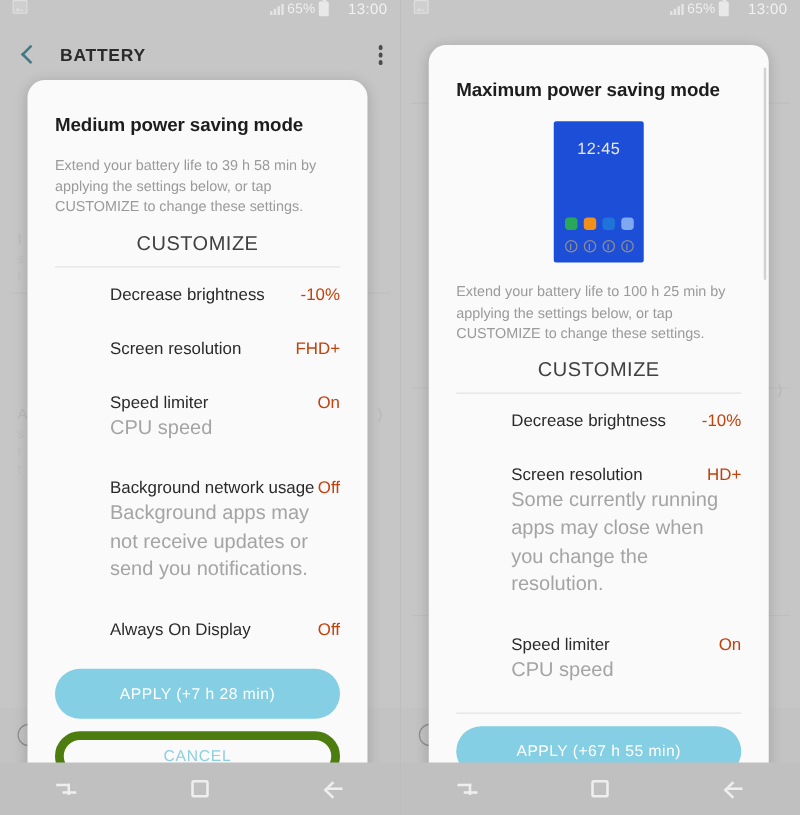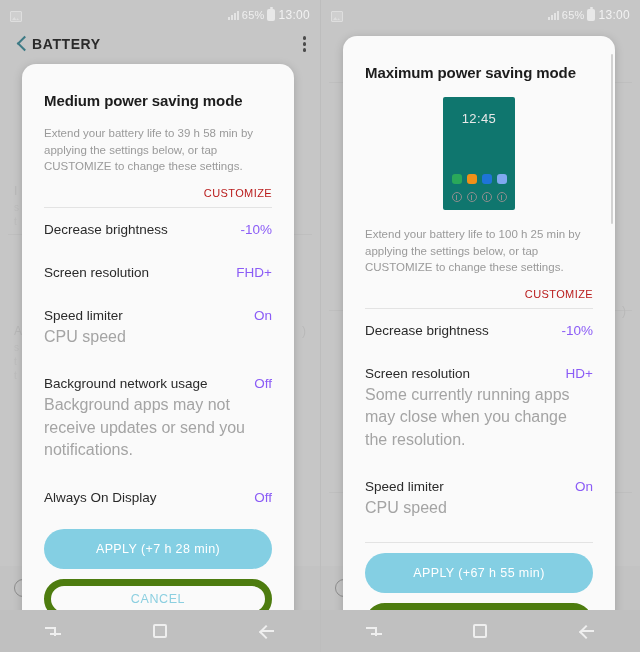--- a/index.html
+++ b/index.html
@@ -14,21 +14,21 @@
     position: relative;
     width: 320px; height: 652px;
     background: #c6c6c6;
     overflow: hidden;
   }
   .phone.right { border-left: 1px solid #bdbdbd; }
 
   
   .statusbar {
     height: 22px; width: 100%;
-    display: flex; align-items: flex-end;
+    display: flex; align-items: flex-start;
     padding: 0 10px;
     background: #c6c6c6;
     color: #ffffff;
     font-size: 11px;
   }
   .sb-left { display: flex; align-items: center; gap: 4px; }
   .sb-right { margin-left: auto; display: flex; align-items: center; gap: 3px; }
   .img-icon {
     width: 12px; height: 11px;
     border: 1.5px solid #dedede;
@@ -48,38 +48,38 @@
   .signal i:nth-child(4) { height: 9px; }
   .pct { font-size: 11px; color: #efefef; letter-spacing: .2px; }
   .batt {
     width: 8px; height: 12px; border: 1.5px solid #e8e8e8;
     border-radius: 1.5px; position: relative; background: #e8e8e8;
   }
   .batt::before {
     content: ""; position: absolute; top: -3px; left: 2px;
     width: 3px; height: 2px; background: #e8e8e8; border-radius: 1px;
   }
-  .clock { font-size: 12px; color: #f2f2f2; letter-spacing: .3px; }
+  .clock { font-size: 12px; color: #f2f2f2; letter-spacing: .3px; margin-left: 12px; }
 
   
   .appbar {
     height: 44px; display: flex; align-items: center;
     padding: 0 14px; background: #c6c6c6;
   }
   .back-chevron {
     width: 18px; height: 18px; position: relative; cursor: pointer;
   }
   .back-chevron::before {
     content: ""; position: absolute; left: 5px; top: 3px;
     width: 9px; height: 9px;
     border-left: 2px solid #3d7a85; border-bottom: 2px solid #3d7a85;
     transform: rotate(45deg);
   }
   .appbar-title {
-    font-size: 14px; font-weight: bold;
+    margin-left: 16px; font-size: 14px; font-weight: bold;
     color: #2b2b2b; letter-spacing: .6px;
   }
   .overflow { margin-left: auto; display: flex; flex-direction: column; gap: 2.5px; cursor: pointer; }
   .overflow i { width: 3.5px; height: 3.5px; border-radius: 50%; background: #4b4b4b; display:block; }
 
   
   .bg-content {
     position: absolute; left: 0; right: 0; top: 66px; bottom: 42px;
     background: #c6c6c6; opacity: 1;
   }
@@ -130,33 +130,34 @@
   .dlg-body { padding: 0 22px; }
   .dlg-title {
     font-size: 15px; font-weight: bold; color: #1d1d1d;
     padding-top: 28px; padding-bottom: 4px; letter-spacing: -.1px;
   }
   .dlg-desc {
     font-size: 11.5px; color: #9a9a9a; line-height: 1.45;
     margin-top: 12px;
   }
   .customize {
-    text-align: right; color: #b91c1c; font-size: 11px;
+    text-align: center; color: #404040; font-size: 16px;
     letter-spacing: .4px; padding: 12px 0 8px; cursor: pointer;
   }
   .divider { height: 1px; background: #e3e3e3; margin: 0 22px; }
 
   .setting {
     padding: 14px 22px 14px;
+    margin-left: 44px;
   }
   .setting-main {
     display: flex; align-items: baseline; justify-content: space-between;
   }
   .setting-label { font-size: 13.5px; color: #2a2a2a; }
-  .setting-value { font-size: 13.5px; color: #8b5cf6; }
+  .setting-value { font-size: 13.5px; color: #c2410c; }
   .setting-sub {
     font-size: 16px; color: #a4a4a4; margin-top: 3px; line-height: 1.4;
   }
 
   .dlg-footer { padding: 10px 22px 18px; }
   .btn-apply {
     width: 100%; height: 40px; border: none; border-radius: 20px;
     background: #84cfe3; color: #ffffff; font-size: 12.5px;
     letter-spacing: .4px; cursor: pointer;
     font-family: "Liberation Sans", sans-serif;
@@ -165,21 +166,21 @@
     width: 100%; height: 40px; margin-top: 10px;
     border: 7px solid #4d7c0f; border-radius: 20px;
     background: transparent; color: #8ccfe0; font-size: 12.5px;
     letter-spacing: .6px; cursor: pointer;
     font-family: "Liberation Sans", sans-serif;
   }
 
   
   .preview-wrap { display: flex; justify-content: center; padding: 12px 0 4px; }
   .preview {
-    width: 72px; height: 113px; background: #0f766e; border-radius: 2px;
+    width: 72px; height: 113px; background: #1d4ed8; border-radius: 2px;
     position: relative; overflow: hidden;
   }
   .pv-clock {
     color: #e8e8e8; font-size: 13px; text-align: center;
     margin-top: 14px; letter-spacing: .4px;
   }
   .pv-apps {
     position: absolute; left: 0; right: 0; bottom: 26px;
     display: flex; justify-content: center; gap: 5px;
   }

